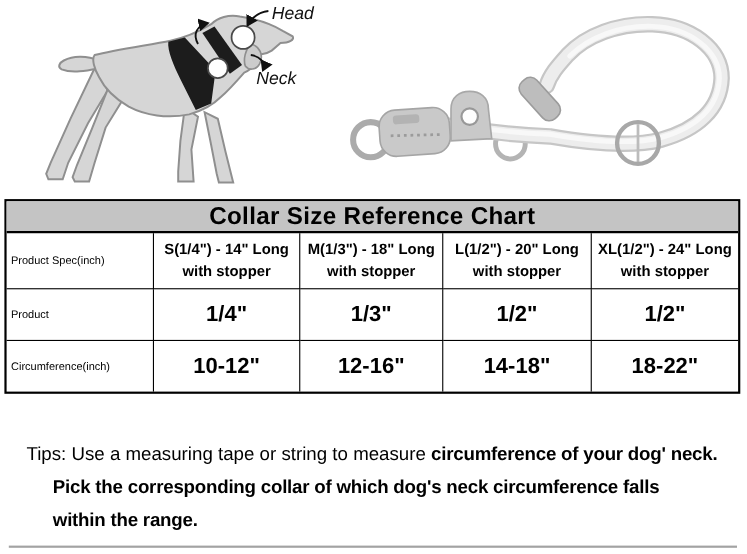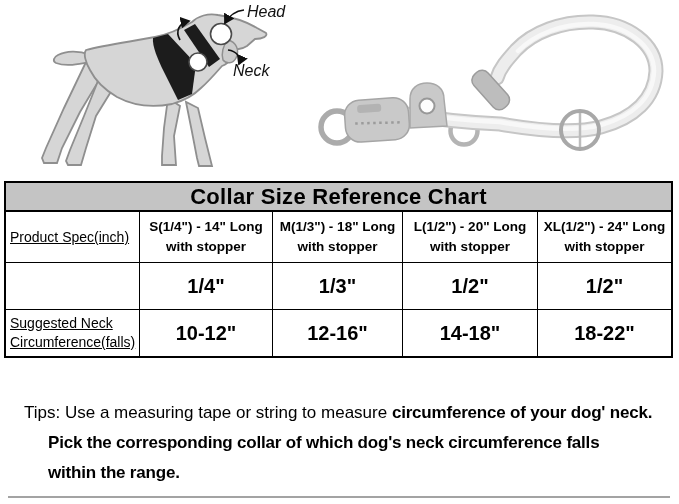--- a/index.html
+++ b/index.html
@@ -13,21 +13,21 @@
   .table-title{height:27px;line-height:27px;background:#c4c4c4;
                border-bottom:2px solid #000;text-align:center;
                font-size:22px;font-weight:bold;letter-spacing:0.3px;}
   .grid{display:grid;grid-template-columns:134px 133px 130px 135px 133px;
         grid-template-rows:51px 47px 46px;}
   .grid>div{border-right:1px solid #000;border-bottom:1px solid #000;
             box-sizing:border-box;display:flex;flex-direction:column;
             justify-content:center;overflow:hidden;}
   .grid>div:nth-child(5n){border-right:none;}
   .grid>div:nth-child(n+11){border-bottom:none;}
-  .label-cell{padding-left:4px;font-size:14px;line-height:19px;text-align:left;text-decoration:underline;}
+  .label-cell{padding-left:4px;font-size:10px;line-height:19px;text-align:left;}
   .head-cell{font-size:13.5px;font-weight:bold;text-align:center;line-height:20px;}
   .val-cell{font-size:20px;font-weight:bold;text-align:center;}
 
   
   .tips{position:absolute;left:24px;top:398px;font-size:17px;line-height:30px;
         white-space:nowrap;}
   .tips .indent{margin-left:24px;}
   .tips .emph{font-weight:bold;letter-spacing:-0.2px;}
 
   .bottom-rule{position:absolute;left:8px;top:496px;width:662px;height:2px;
@@ -134,29 +134,29 @@
     <div class="head-cell">
       <span>L(1/2") - 20" Long</span>
       <span>with stopper</span>
     </div>
     <div class="head-cell">
       <span>XL(1/2") - 24" Long</span>
       <span>with stopper</span>
     </div>
 
     <div class="label-cell">
+      <span>Product</span>
     </div>
     <div class="val-cell">1/4"</div>
     <div class="val-cell">1/3"</div>
     <div class="val-cell">1/2"</div>
     <div class="val-cell">1/2"</div>
 
     <div class="label-cell">
-      <span>Suggested Neck</span>
-      <span>Circumference(falls)</span>
+      <span>Circumference(inch)</span>
     </div>
     <div class="val-cell">10-12"</div>
     <div class="val-cell">12-16"</div>
     <div class="val-cell">14-18"</div>
     <div class="val-cell">18-22"</div>
   </div>
 </div>
 
 <div class="tips">
   <div>

